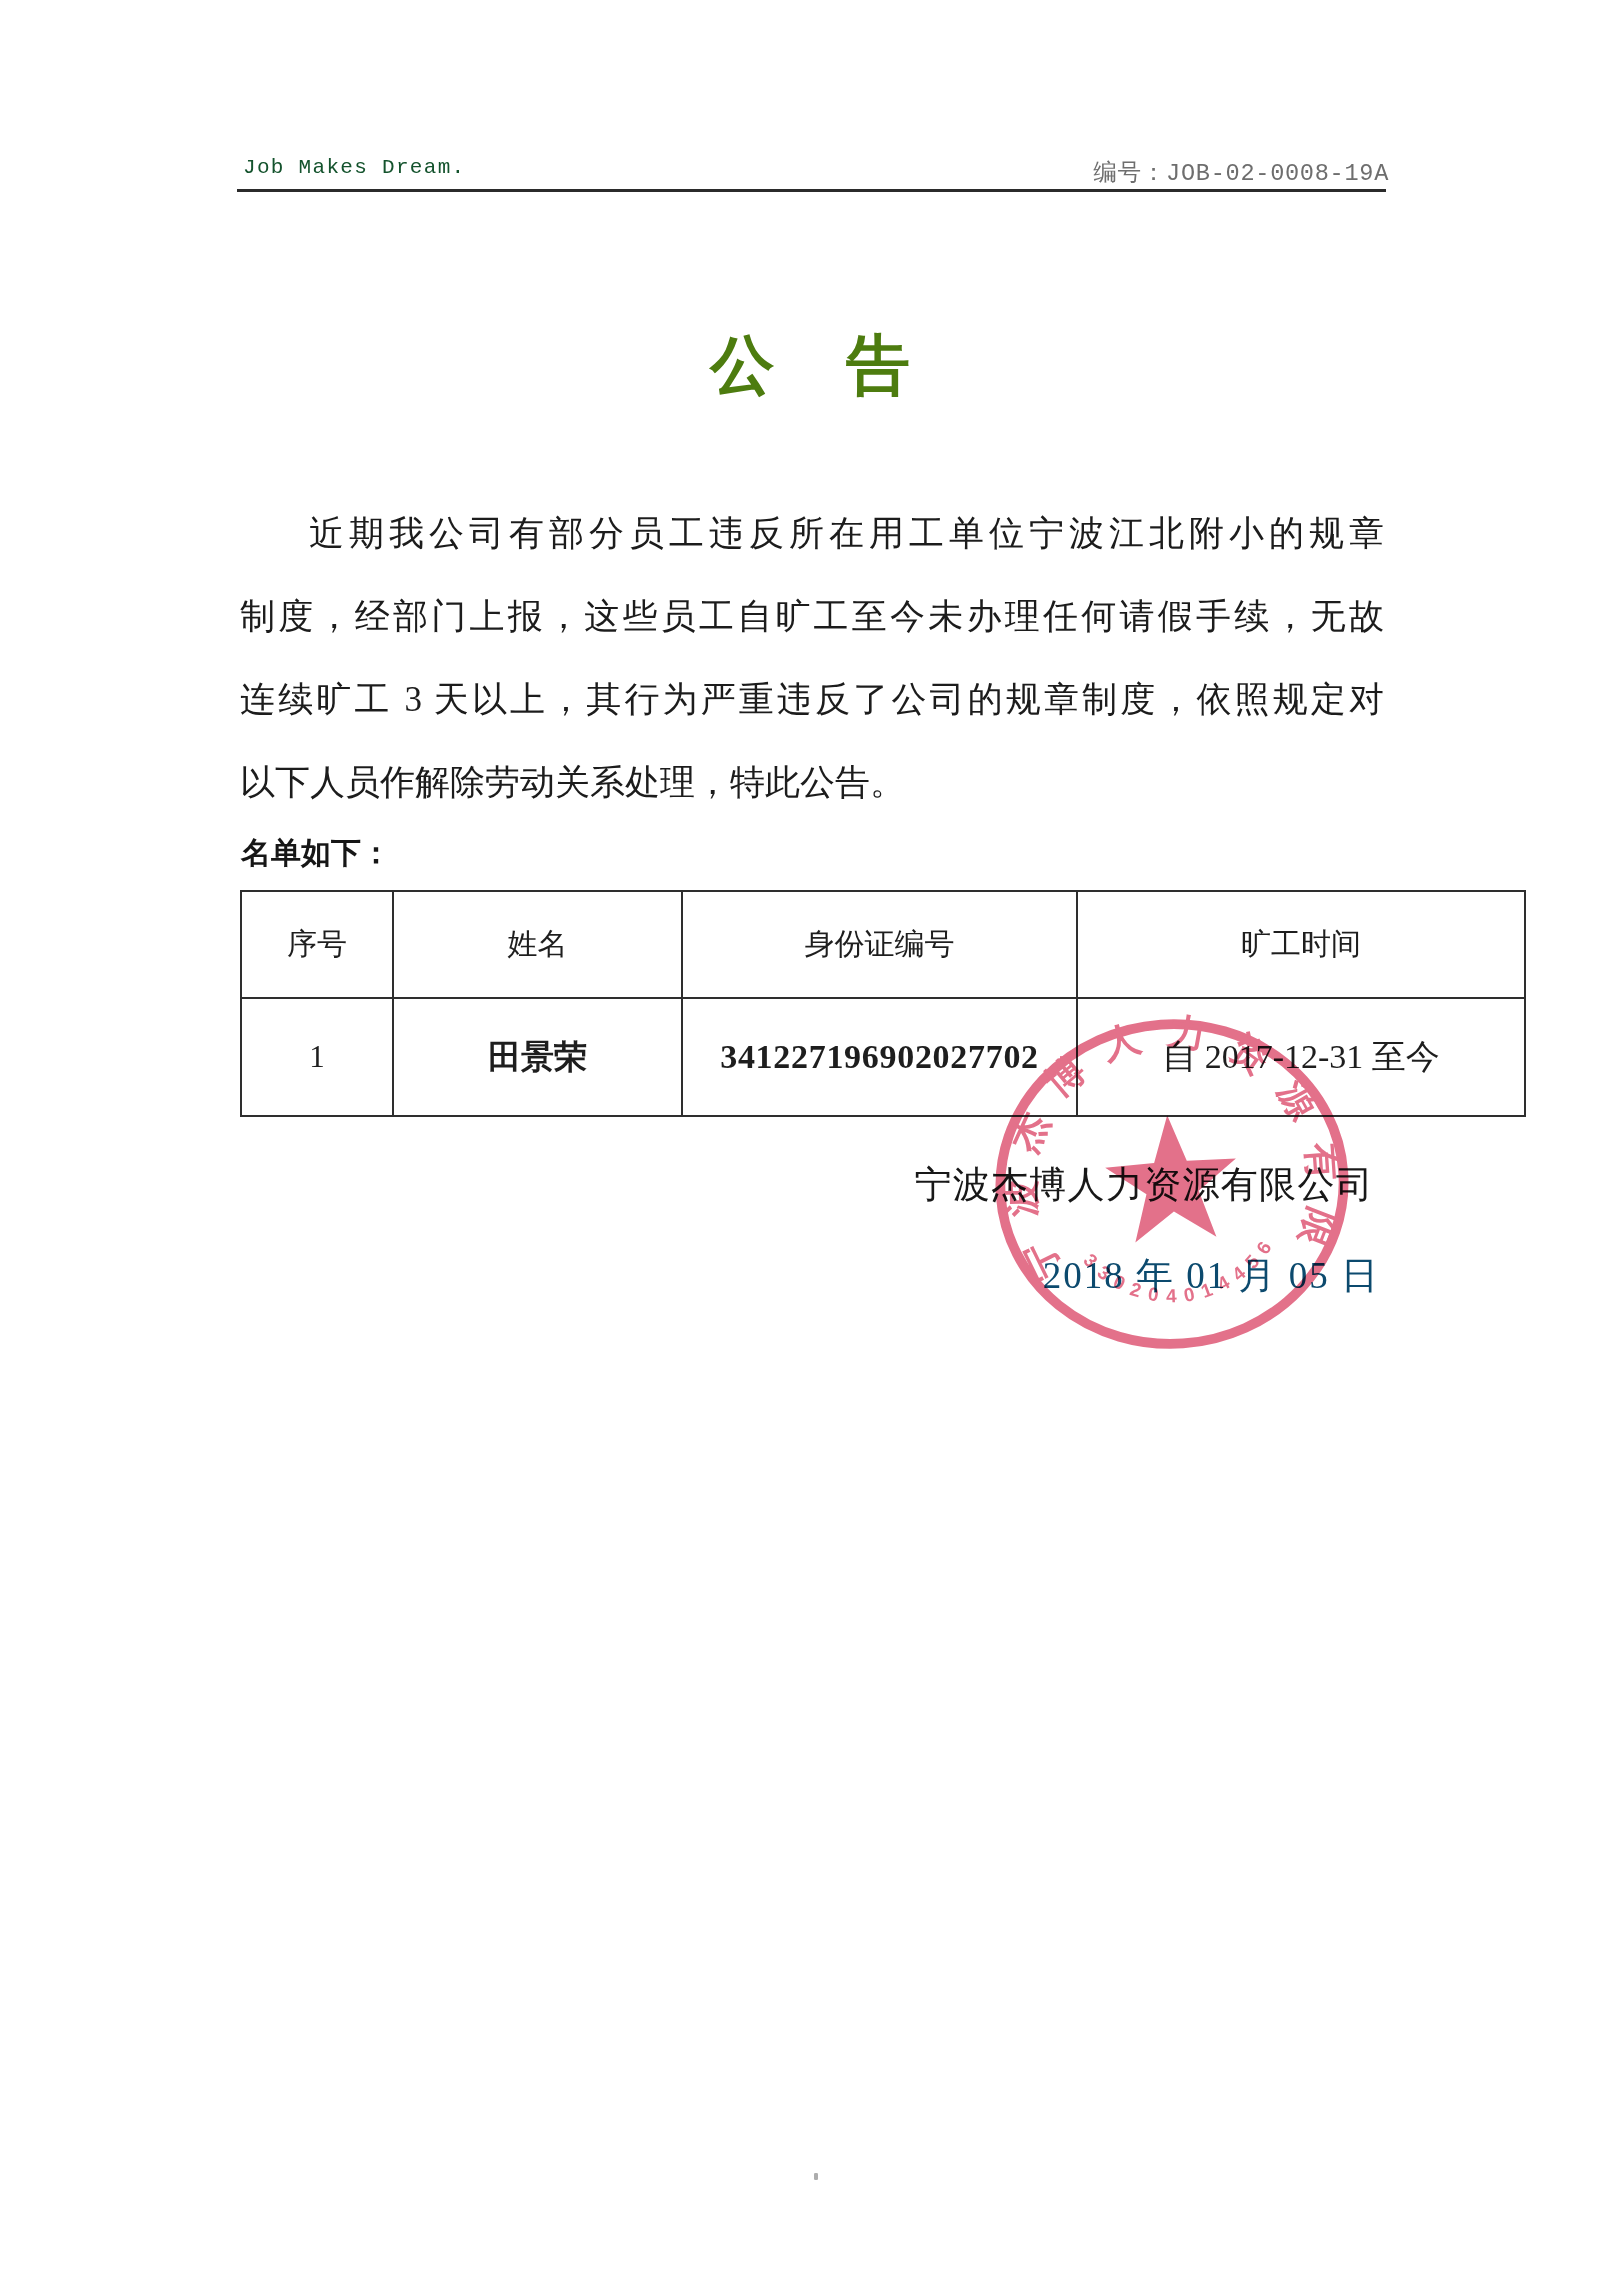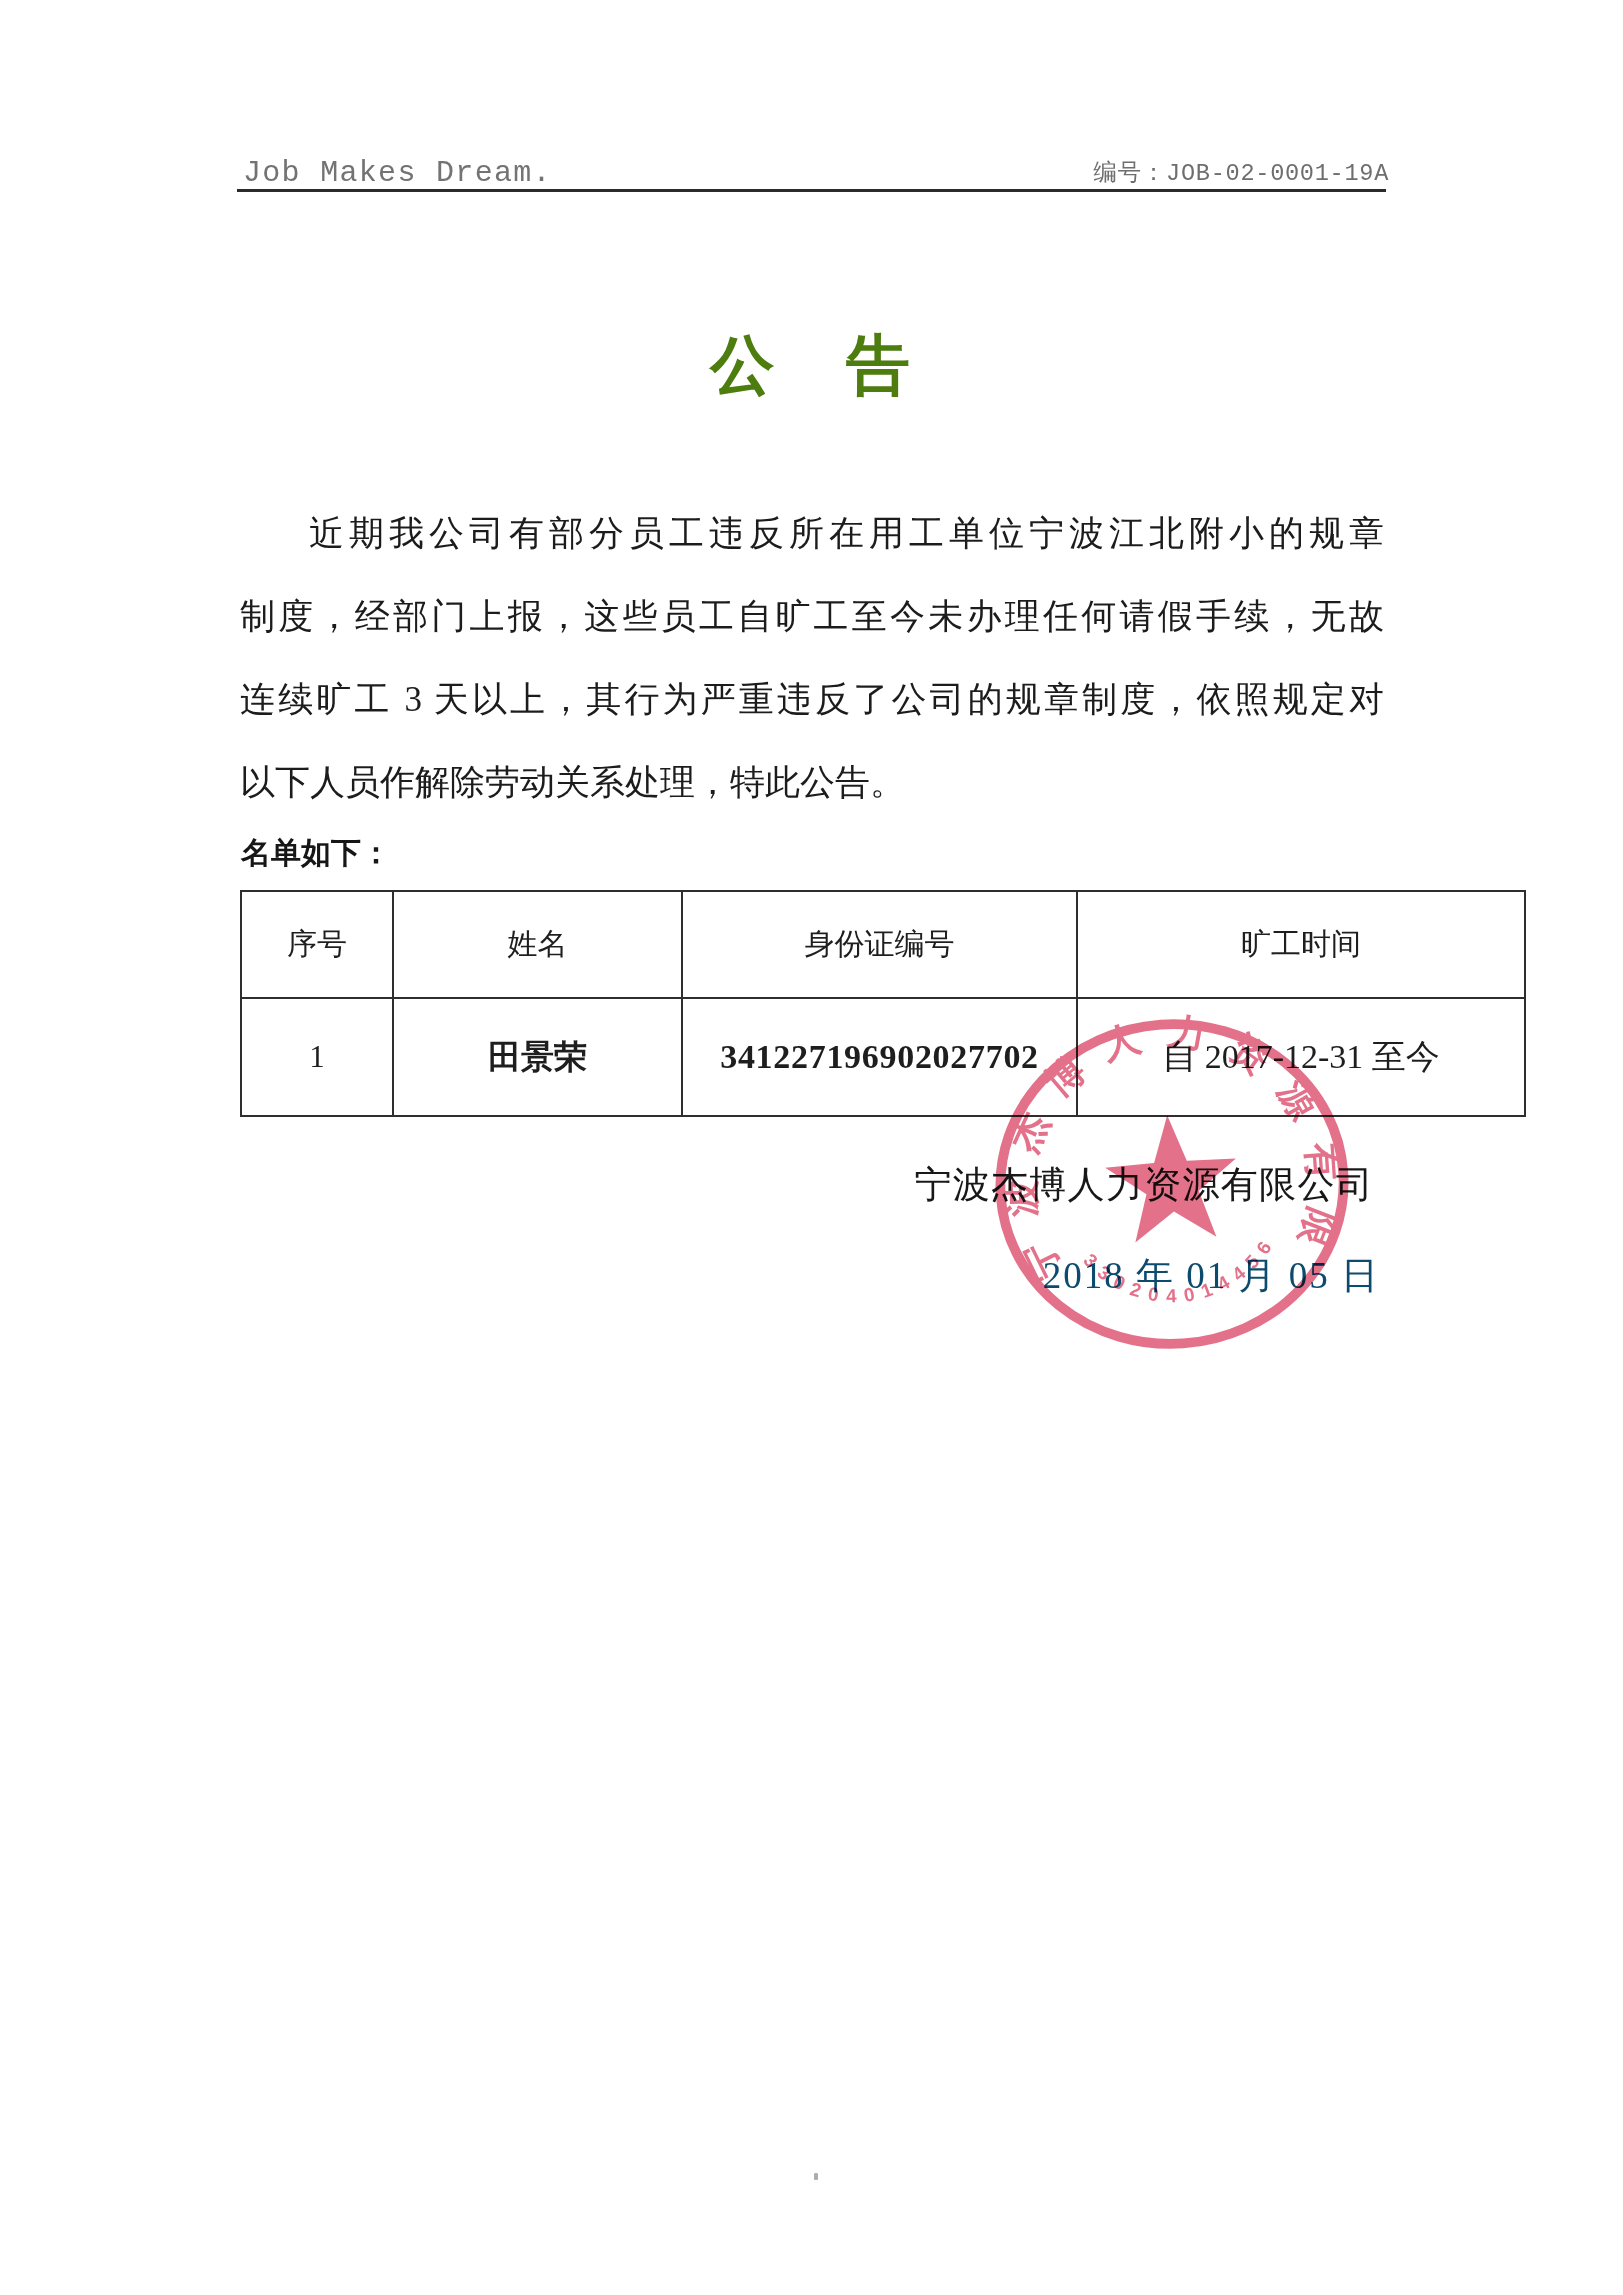--- a/index.html
+++ b/index.html
@@ -10,21 +10,21 @@
     background:#ffffff;
     font-family:"Liberation Serif", serif;
     color:#1e1e1e;
     overflow:hidden;
   }
 
   
   .hdr-slogan {
     position:absolute; left:243px; top:156px;
     font-family:"Liberation Mono", monospace;
-    font-size:30px; color:#737373; letter-spacing:1.3px;
+    font-size:21px; color:#14532d; letter-spacing:1.3px;
     white-space:nowrap;
   }
   .hdr-docno {
     position:absolute; right:234px; top:156px;
     font-family:"Liberation Mono", monospace;
     font-size:23.6px; color:#6e6e6e; letter-spacing:0.7px;
     white-space:nowrap;
   }
   .hdr-rule {
     position:absolute; left:237px; top:189px;
@@ -116,21 +116,21 @@
     width:3.9px; height:6.5px; background:#8a8a8a; opacity:.7;
     border-radius:1.3px;
   }
 </style>
 </head>
 <body>
 
 <div class="page">
 
   <div class="hdr-slogan">Job Makes Dream.</div>
-  <div class="hdr-docno">编号：JOB-02-0001-19A</div>
+  <div class="hdr-docno">编号：JOB-02-0008-19A</div>
   <div class="hdr-rule"></div>
 
   <div class="doc-title">公　告</div>
 
   <div class="body-block">
     <div class="para-line jfull indent">近期我公司有部分员工违反所在用工单位宁波江北附小的规章</div>
     <div class="para-line jfull">制度，经部门上报，这些员工自旷工至今未办理任何请假手续，无故</div>
     <div class="para-line jfull">连续旷工 3 天以上，其行为严重违反了公司的规章制度，依照规定对</div>
     <div class="para-line">以下人员作解除劳动关系处理，特此公告。</div>
   </div>

